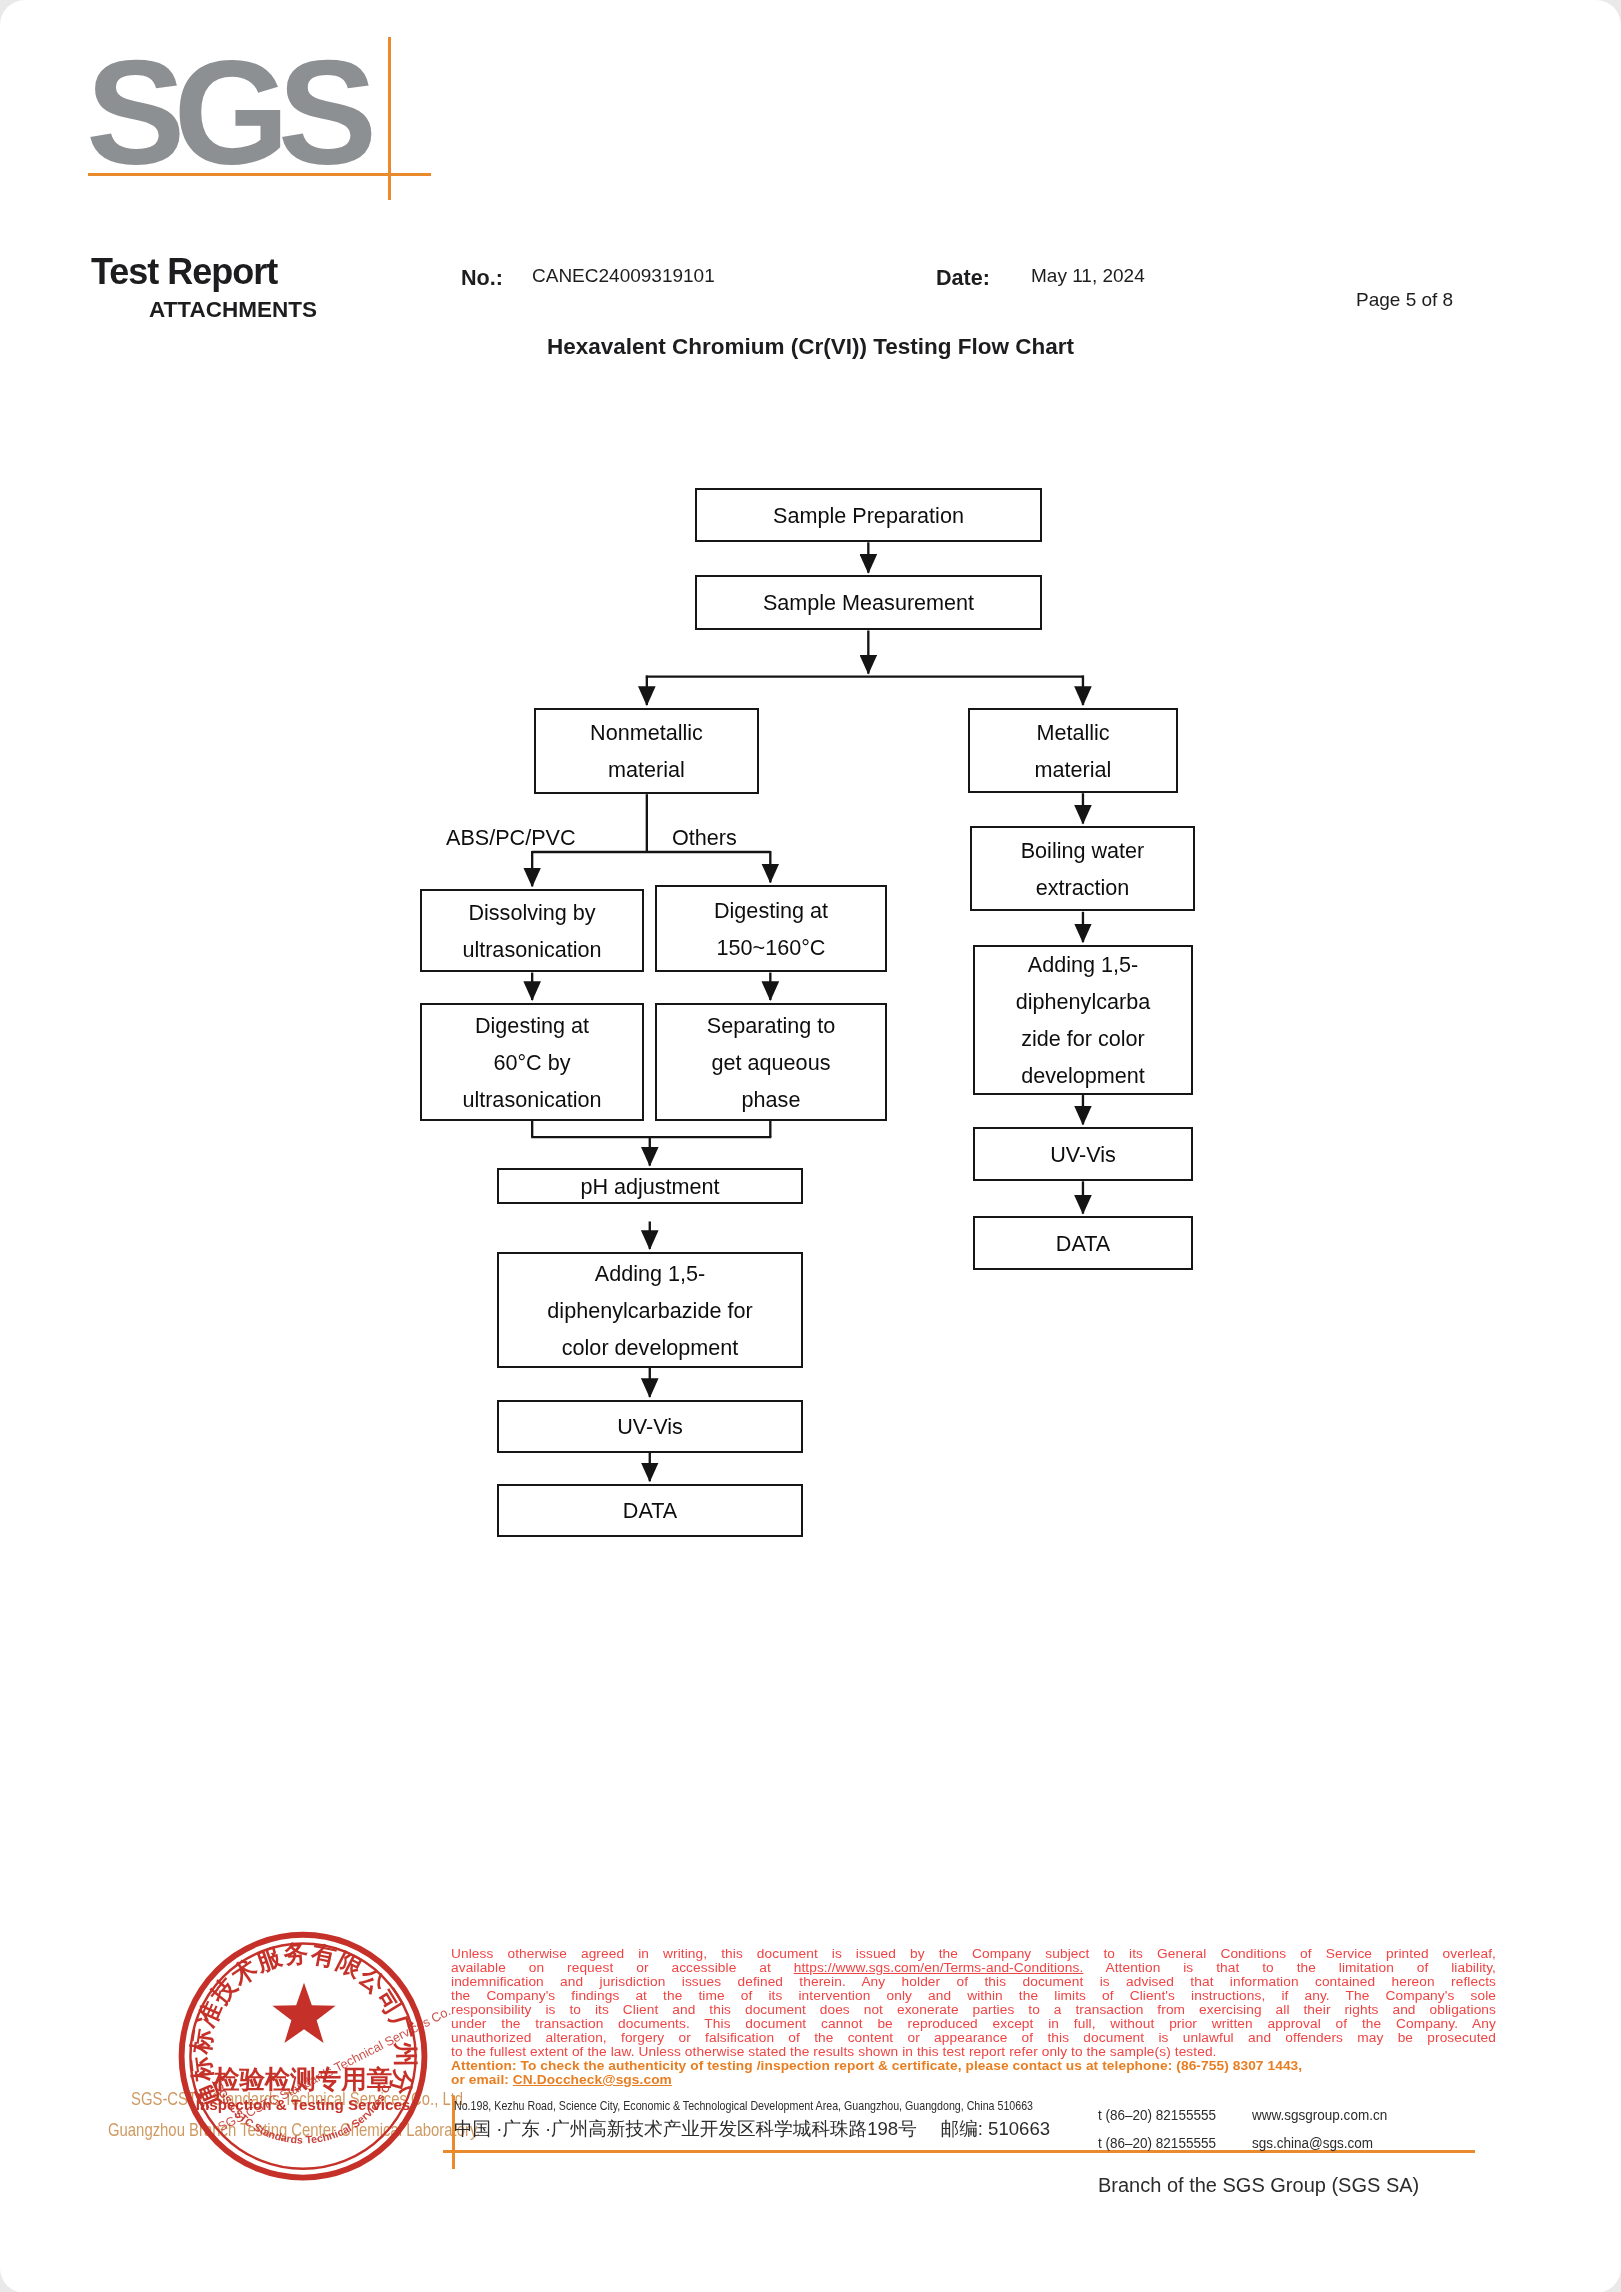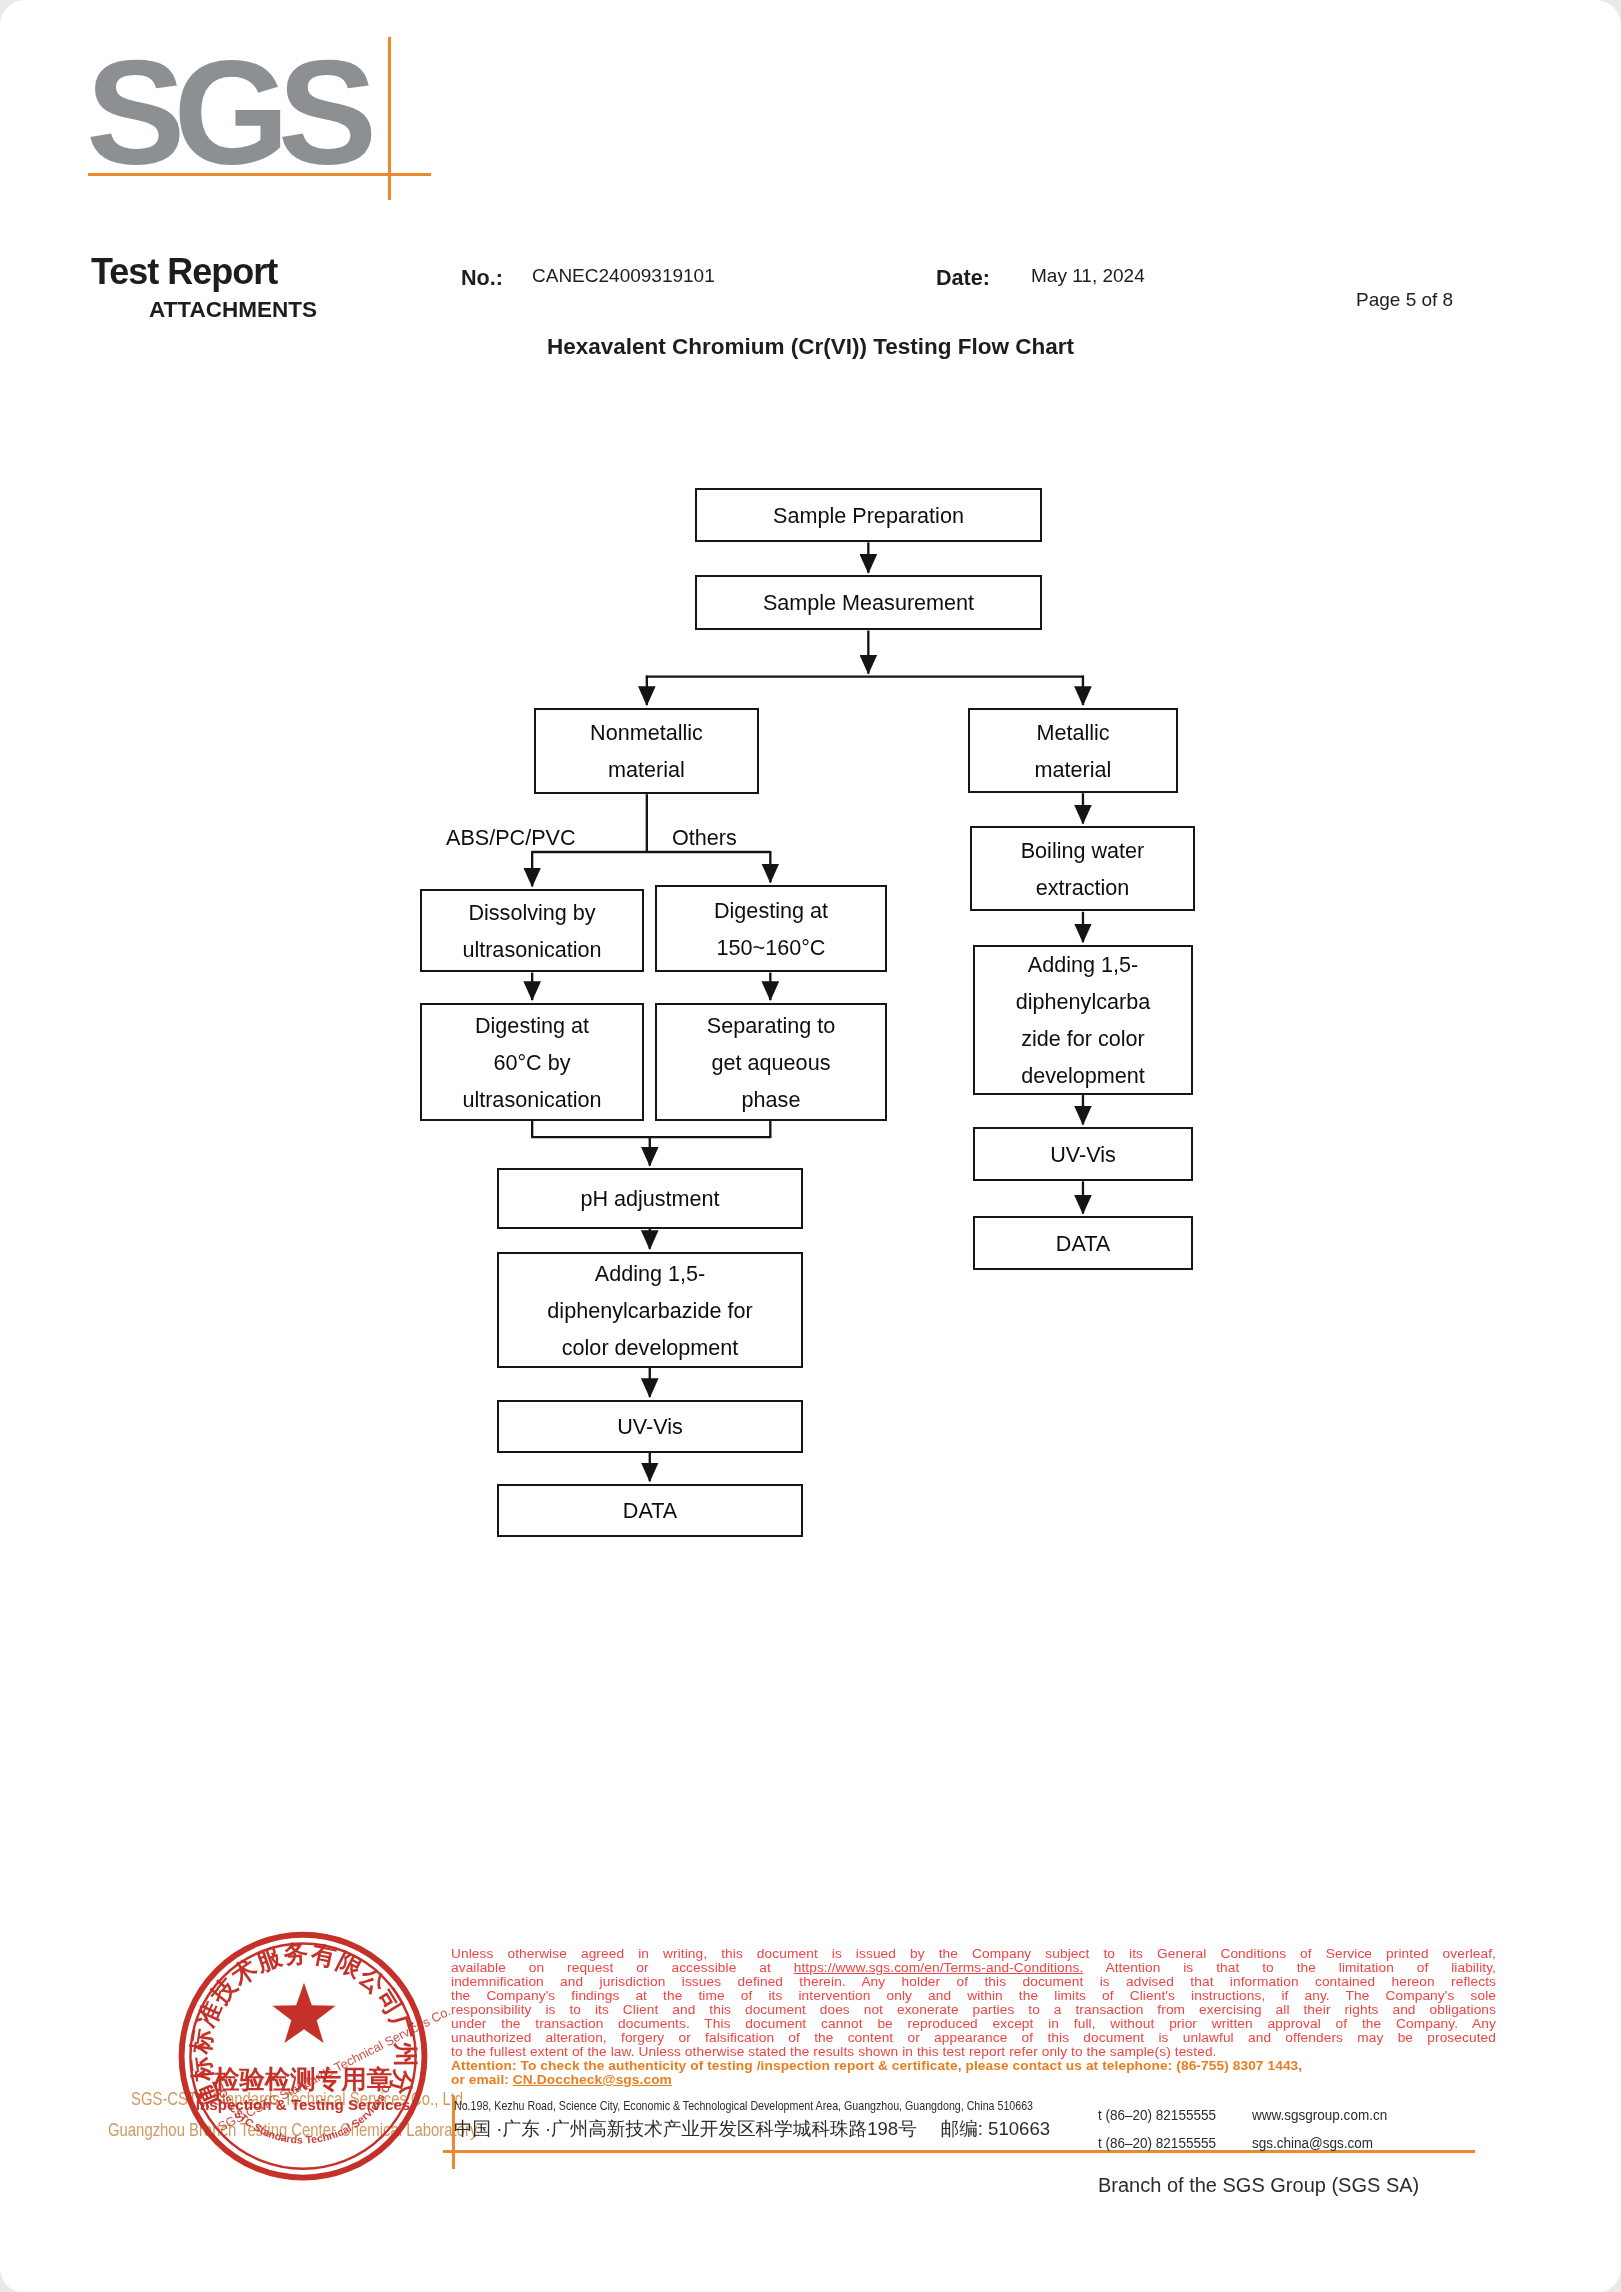--- a/index.html
+++ b/index.html
@@ -111,21 +111,21 @@
   <div class="abs node" style="left:420px;top:889px;width:224px;height:83px;">Dissolving by
 ultrasonication</div>
   <div class="abs node" style="left:655px;top:885px;width:232px;height:87px;">Digesting at
 150~160°C</div>
   <div class="abs node" style="left:420px;top:1003px;width:224px;height:118px;">Digesting at
 60°C by
 ultrasonication</div>
   <div class="abs node" style="left:655px;top:1003px;width:232px;height:118px;">Separating to
 get aqueous
 phase</div>
-  <div class="abs node" style="left:497px;top:1168px;width:306px;height:61px;">pH adjustment</div>
+  <div class="abs node" style="left:497px;top:1168px;width:306px;height:36px;">pH adjustment</div>
   <div class="abs node" style="left:497px;top:1252px;width:306px;height:116px;">Adding 1,5-
 diphenylcarbazide for
 color development</div>
   <div class="abs node" style="left:497px;top:1400px;width:306px;height:53px;">UV-Vis</div>
   <div class="abs node" style="left:497px;top:1484px;width:306px;height:53px;">DATA</div>
 
   <div class="abs node" style="left:970px;top:826px;width:225px;height:85px;">Boiling water
 extraction</div>
   <div class="abs node" style="left:973px;top:945px;width:220px;height:150px;">Adding 1,5-
 diphenylcarba

